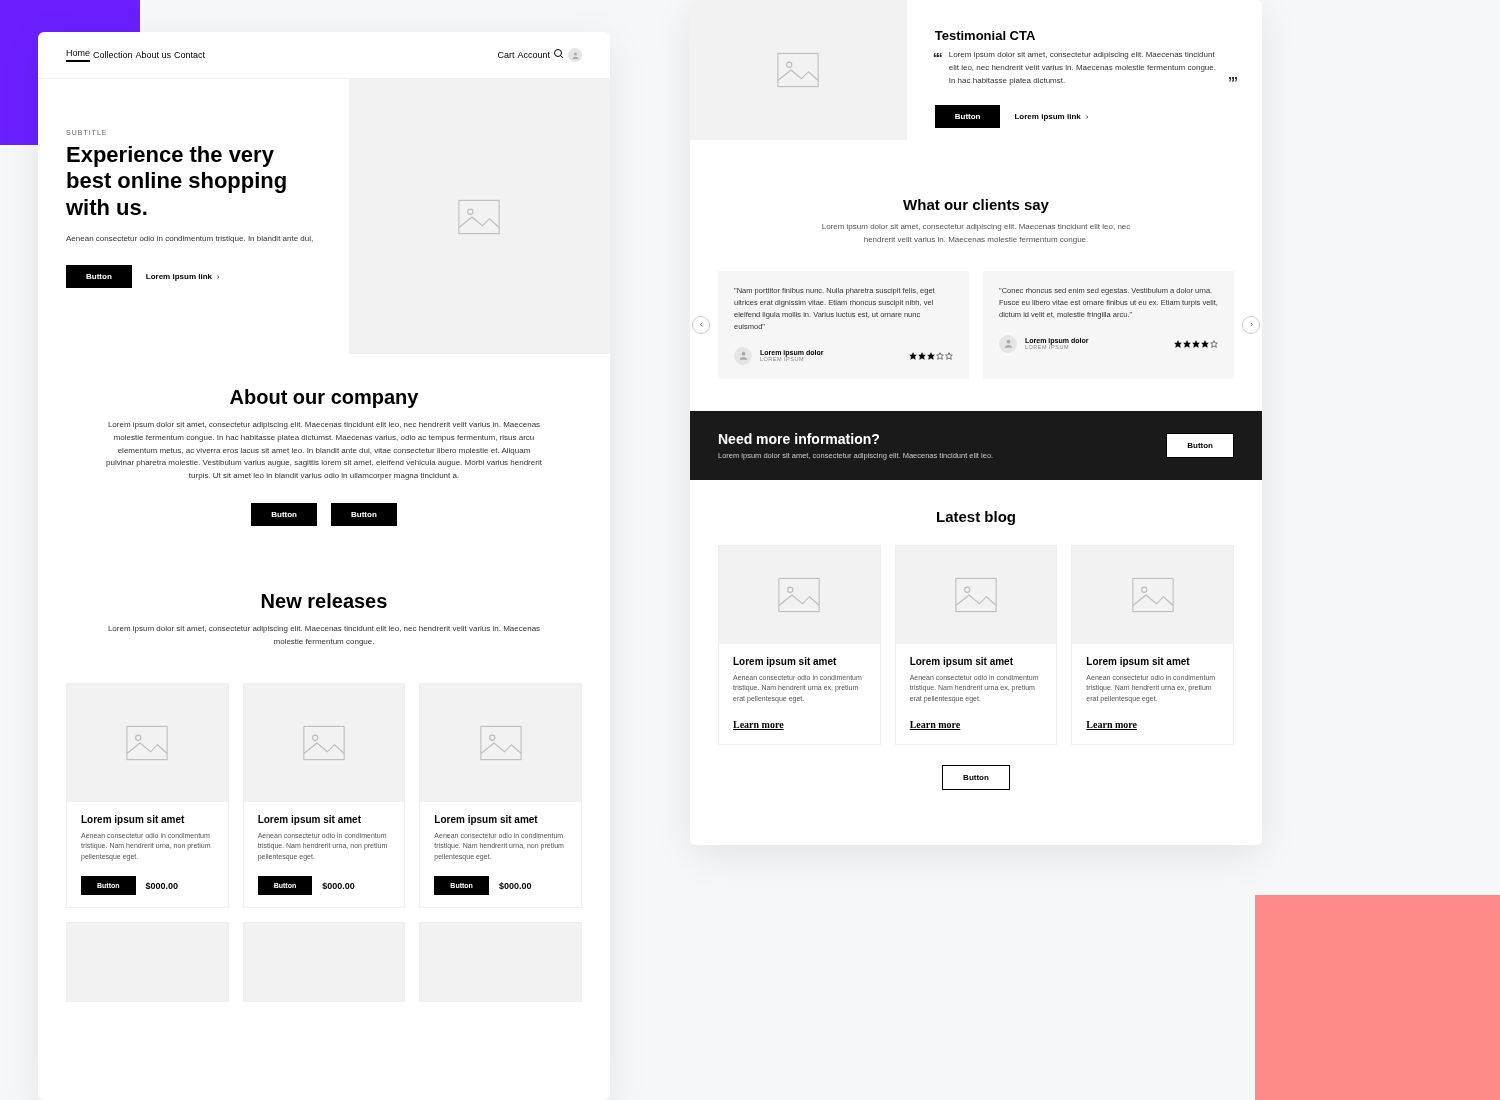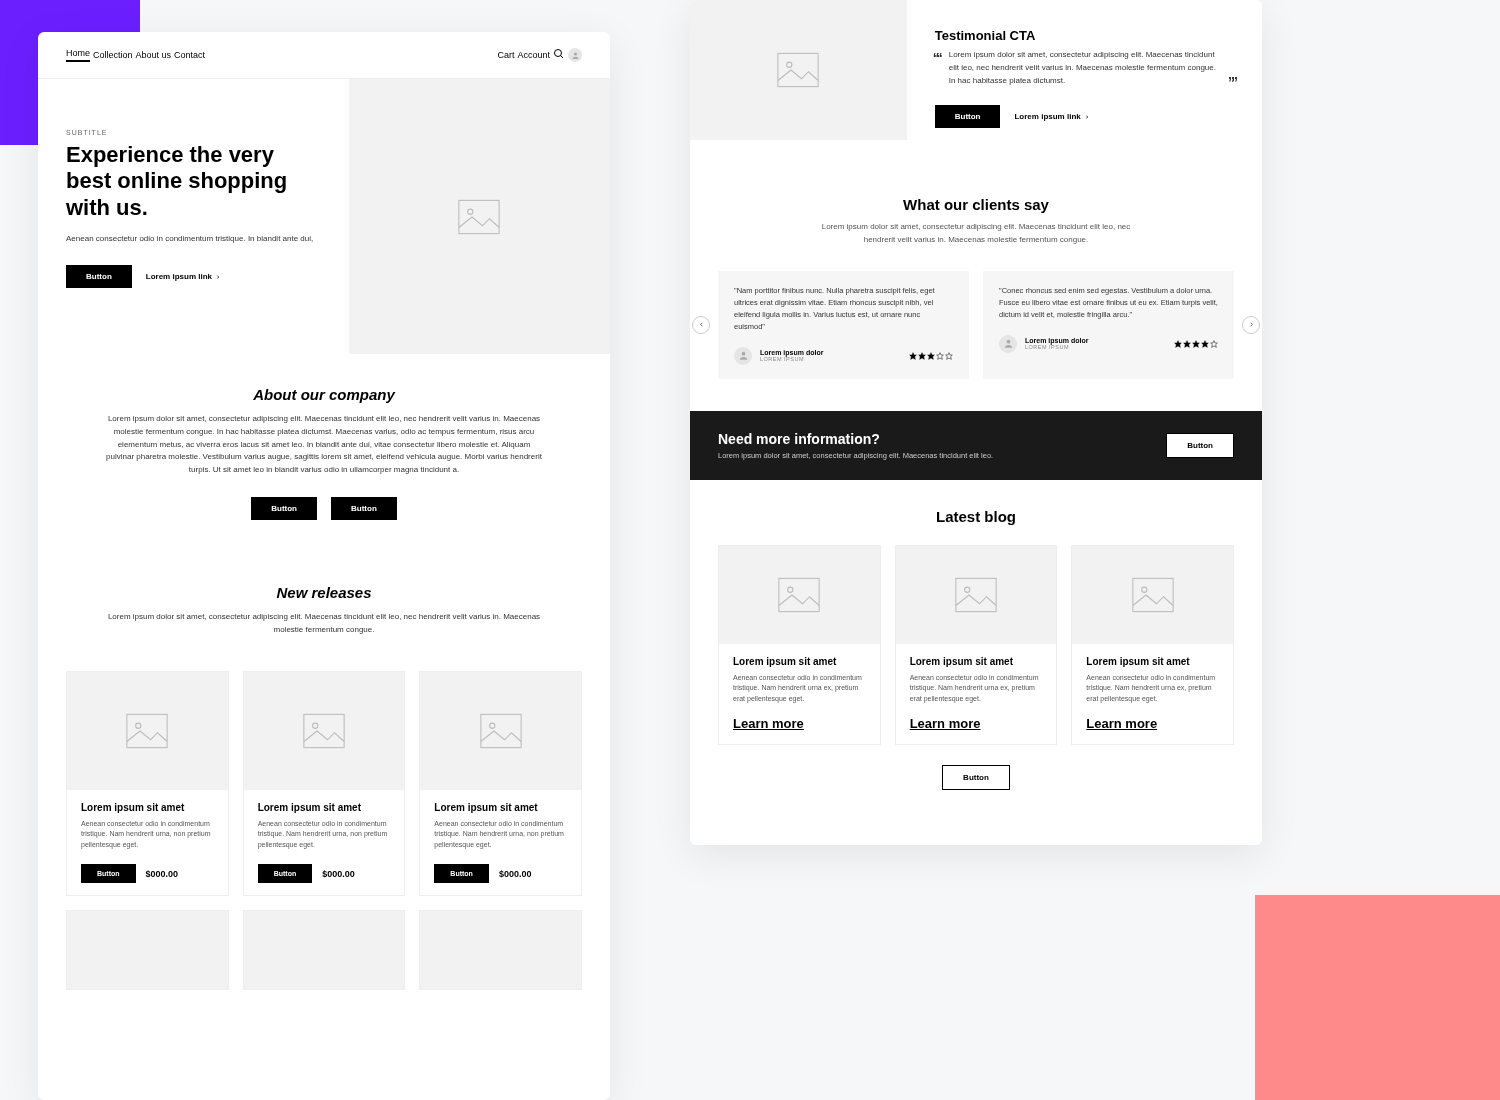--- a/index.html
+++ b/index.html
@@ -30,21 +30,21 @@
 .btn { background: #000; color: #fff; font-size: 8px; padding: 7px 20px; border: none; cursor: pointer; font-weight: 700; }
 .btn-white { background: #fff; color: #000; border: 1px solid #000; }
 .link { font-size: 8px; color: #000; font-weight: 600; cursor: pointer; display: inline-flex; align-items: center; gap: 3px; }
 .link svg { width: 6px; height: 6px; }
 .img-ph { background: #f2f2f2; display: flex; align-items: center; justify-content: center; }
 .img-ph svg { width: 42px; height: 36px; stroke: #bbb; fill: none; stroke-width: 1.2; }
 .hero .img-ph { height: 275px; margin-right: -28px; }
 
 
 .section { padding: 32px 28px; text-align: center; }
-.section h2 { font-size: 15px; font-weight: 800; margin-bottom: 10px; font-style: italic; }
+.section h2 { font-size: 20px; font-weight: 800; margin-bottom: 10px; }
 .section p.body { font-size: 8px; color: #333; line-height: 1.6; margin: 0 auto 20px; max-width: 85%; }
 .btn-group { display: flex; justify-content: center; gap: 14px; }
 
 
 .grid3 { display: grid; grid-template-columns: repeat(3, 1fr); gap: 14px; padding: 0 28px; }
 .card { border: 1px solid #eee; }
 .card .img-ph { height: 118px; }
 .card-body { padding: 12px 14px; text-align: left; }
 .card-body h3 { font-size: 10px; font-weight: 800; margin-bottom: 6px; }
 .card-body p { font-size: 7px; color: #555; line-height: 1.5; margin-bottom: 14px; }
@@ -84,21 +84,21 @@
 
 .info-cta { background: #1a1a1a; color: #fff; display: flex; align-items: center; justify-content: space-between; padding: 20px 28px; }
 .info-cta h3 { font-size: 14px; font-weight: 800; margin-bottom: 4px; }
 .info-cta p { font-size: 7.5px; color: #ccc; }
 
 
 .blog { padding: 28px 28px; }
 .blog h2 { text-align: center; font-size: 15px; font-weight: 800; margin-bottom: 20px; }
 .blog .grid3 { padding: 0; }
 .blog .card .img-ph { height: 98px; }
-.learn-link { font-size: 13px; font-weight: 700; text-decoration: underline; cursor: pointer; }
+.learn-link { font-size: 10px; font-weight: 700; text-decoration: underline; cursor: pointer; font-family: Liberation Serif, serif; }
 .blog .card-body p { margin-bottom: 10px; }
 .blog-btn-wrap { text-align: center; margin-top: 20px; }
 
 
 .stub-row { display: grid; grid-template-columns: repeat(3,1fr); gap: 14px; padding: 14px 28px 0; }
 .stub-row .img-ph { height: 80px; border: 1px solid #eee; }
 </style>
 </head>
 <body>
 

